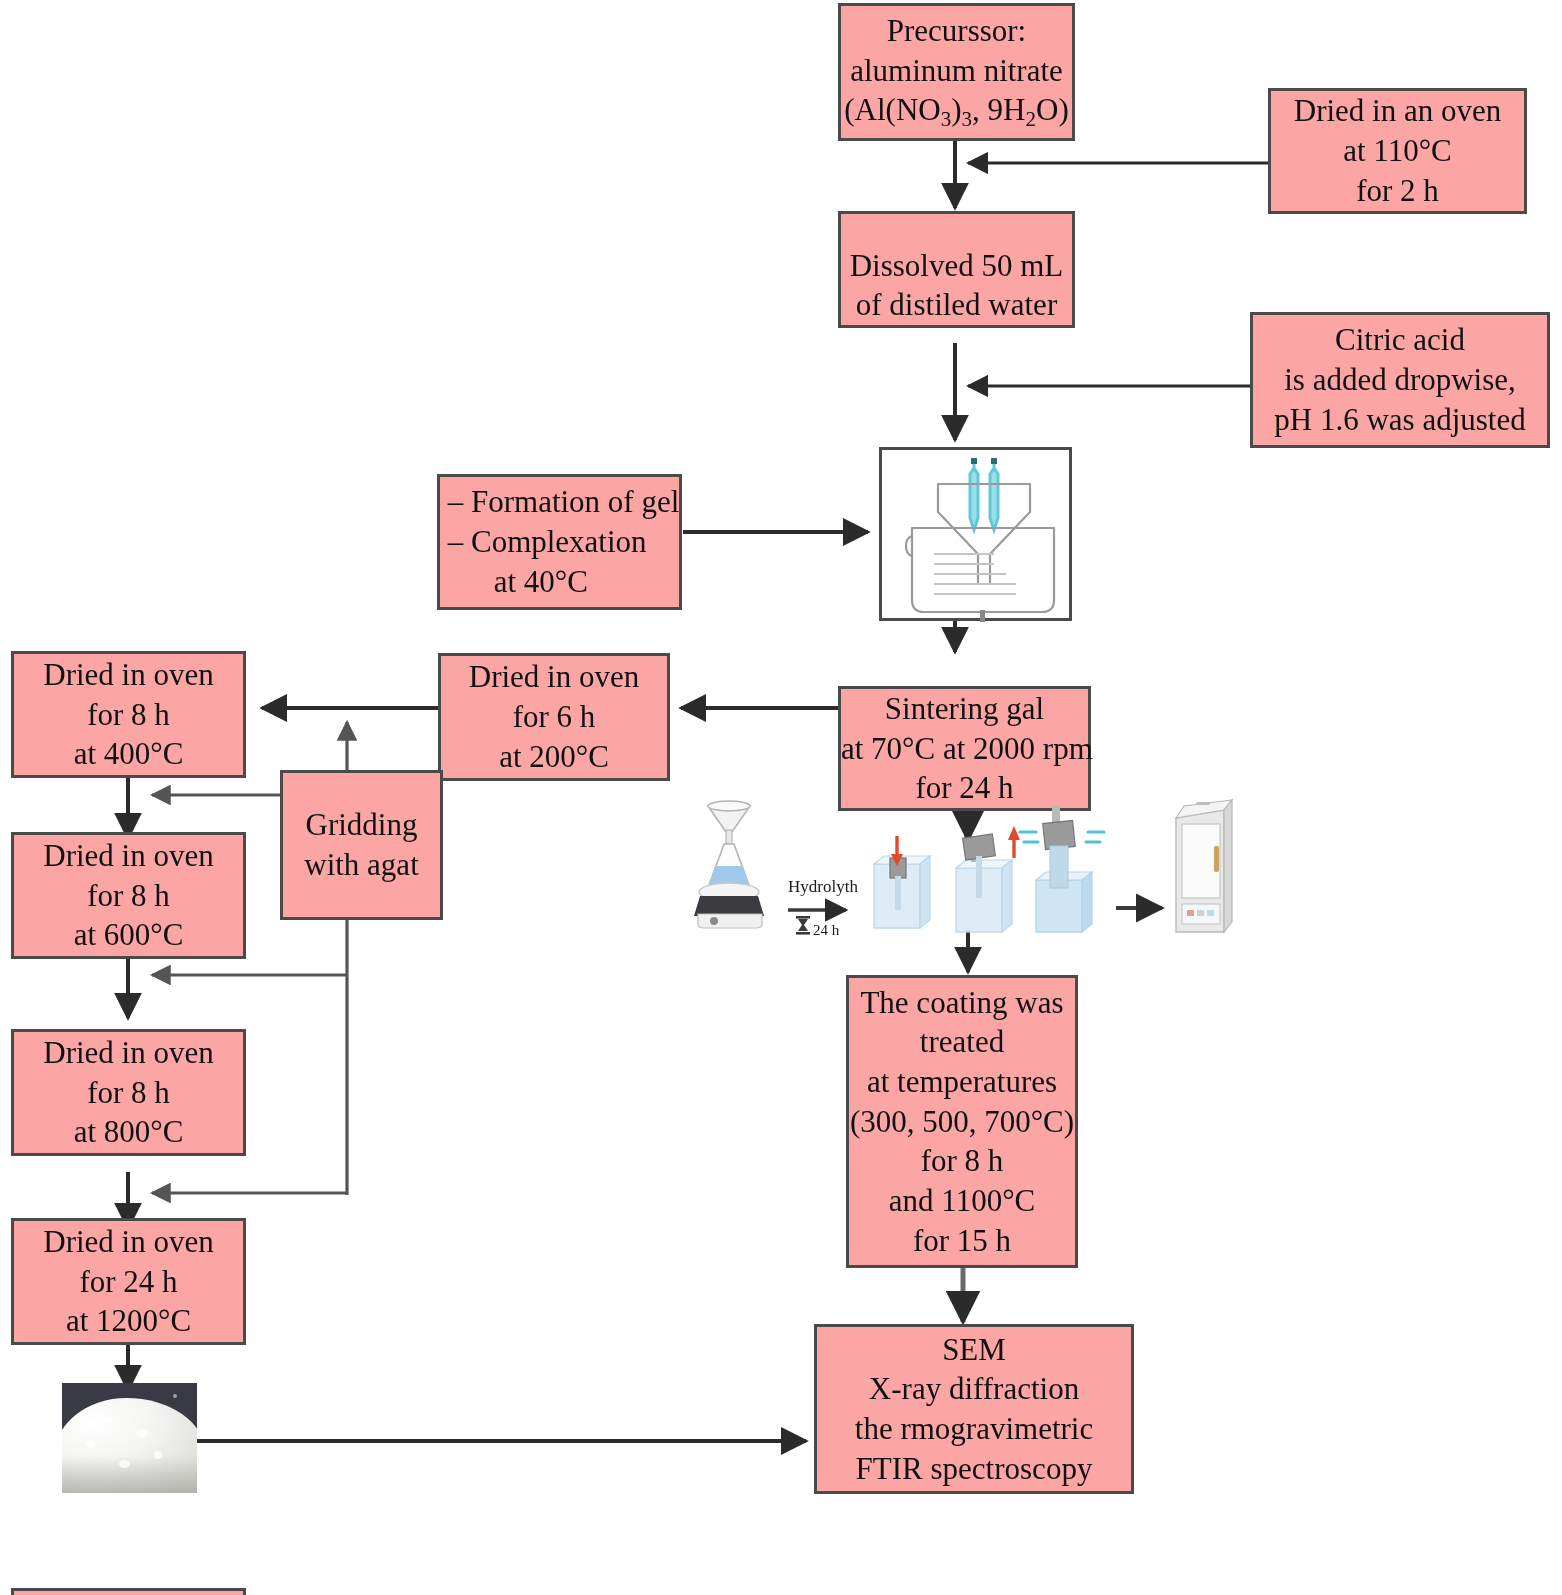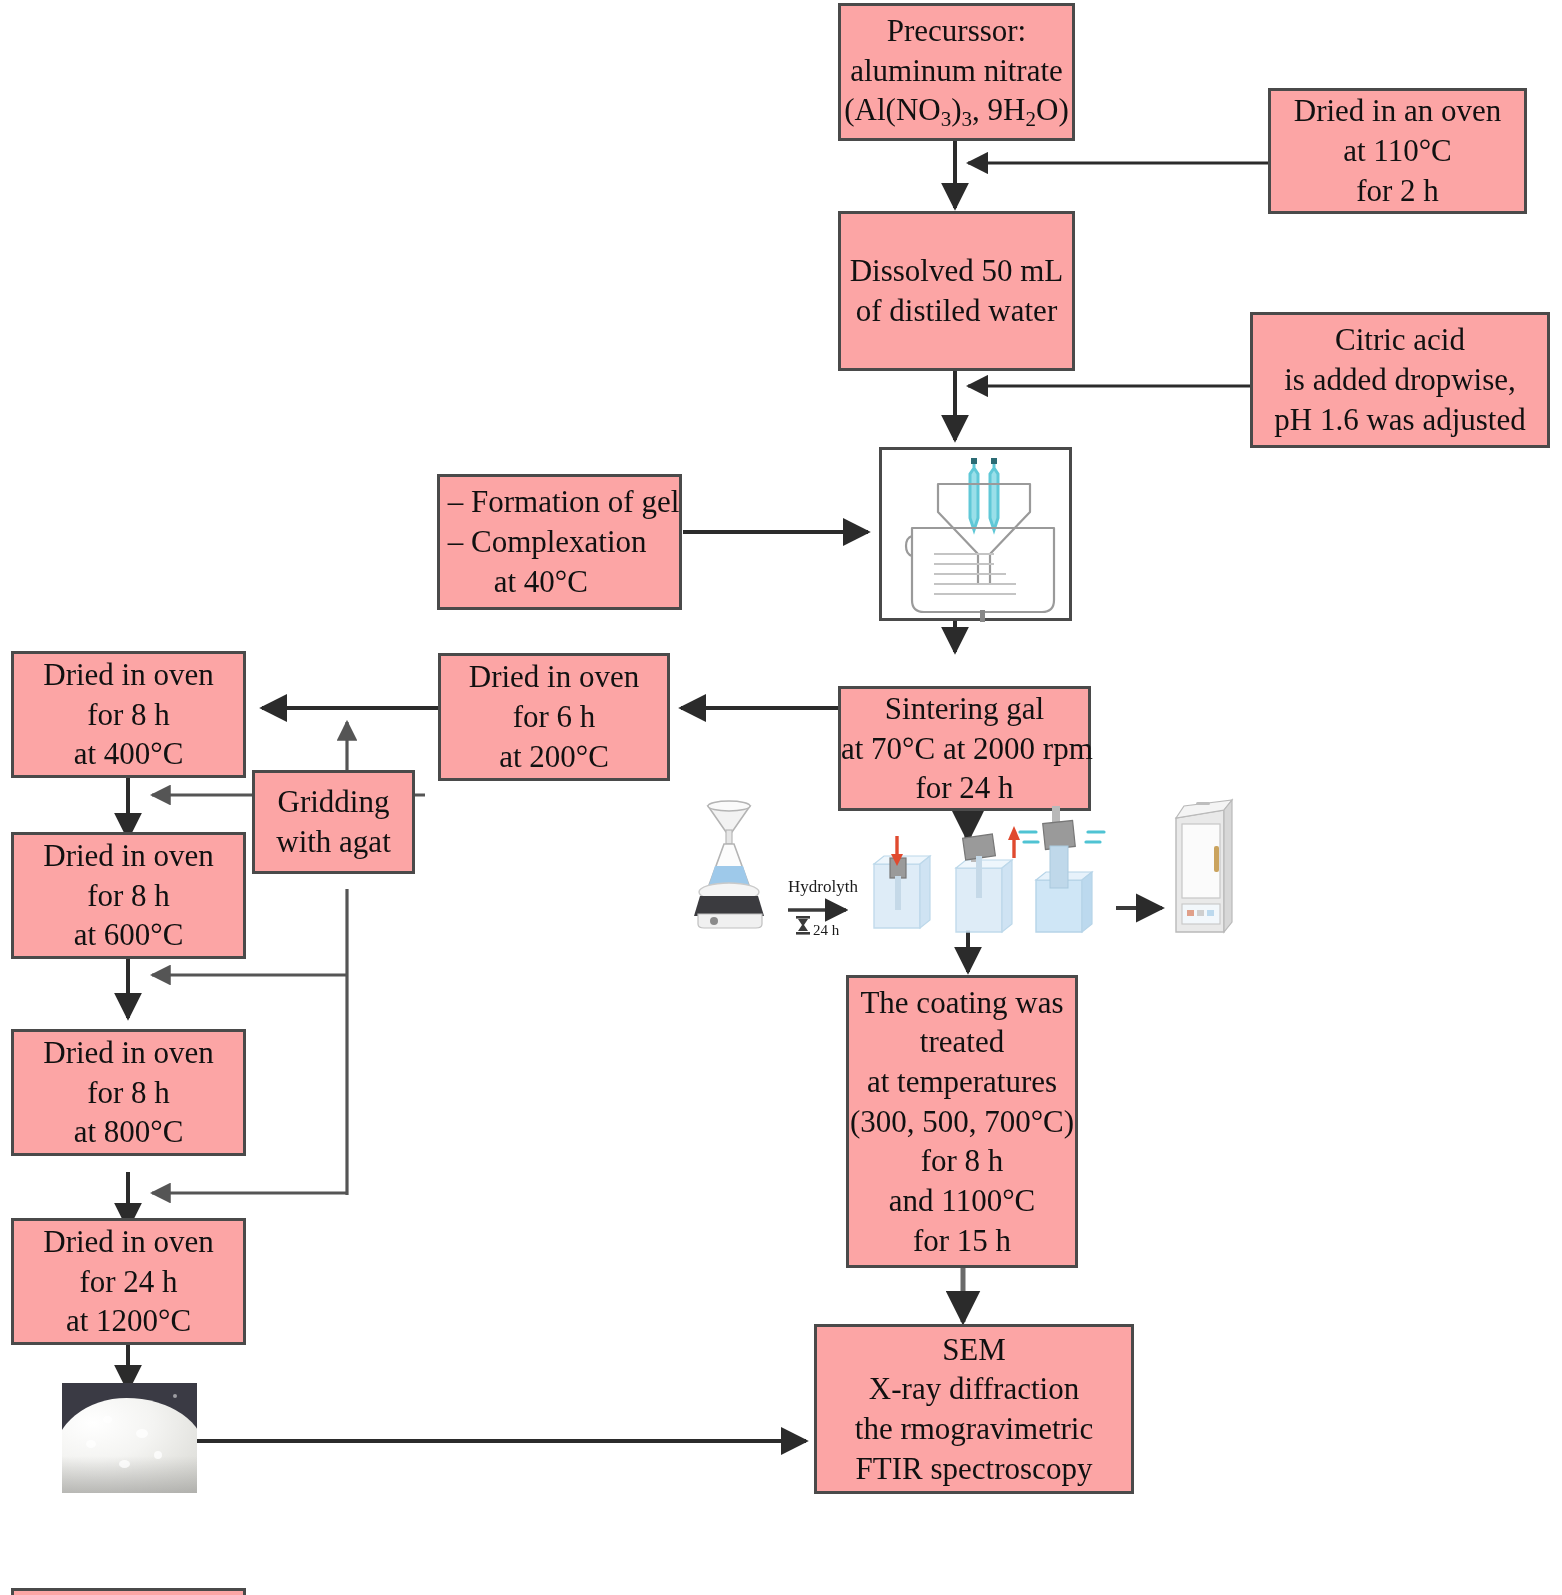--- a/index.html
+++ b/index.html
@@ -104,21 +104,21 @@
   </div>
 
   <div class="box" style="left:1268px;top:88px;width:259px;height:126px;">
     <div class="lines">
       <span class="ln">Dried in an oven</span>
       <span class="ln">at 110°C</span>
       <span class="ln">for 2 h</span>
     </div>
   </div>
 
-  <div class="box" style="left:838px;top:211px;width:237px;height:160px;">
+  <div class="box" style="left:838px;top:211px;width:237px;height:117px;align-items:flex-end;">
     <div class="lines">
       <span class="ln">Dissolved 50 mL</span>
       <span class="ln">of distiled water</span>
     </div>
   </div>
 
   <div class="box" style="left:1250px;top:312px;width:300px;height:136px;">
     <div class="lines">
       <span class="ln">Citric acid</span>
       <span class="ln">is added dropwise,</span>
@@ -177,21 +177,21 @@
   </div>
 
   <div class="box" style="left:11px;top:651px;width:235px;height:127px;">
     <div class="lines">
       <span class="ln">Dried in oven</span>
       <span class="ln">for 8 h</span>
       <span class="ln">at 400°C</span>
     </div>
   </div>
 
-  <div class="box" style="left:252px;top:770px;width:163px;height:104px;">
+  <div class="box" style="left:280px;top:770px;width:163px;height:150px;">
     <div class="lines">
       <span class="ln">Gridding</span>
       <span class="ln">with agat</span>
     </div>
   </div>
 
   <div class="box" style="left:11px;top:832px;width:235px;height:127px;">
     <div class="lines">
       <span class="ln">Dried in oven</span>
       <span class="ln">for 8 h</span>

